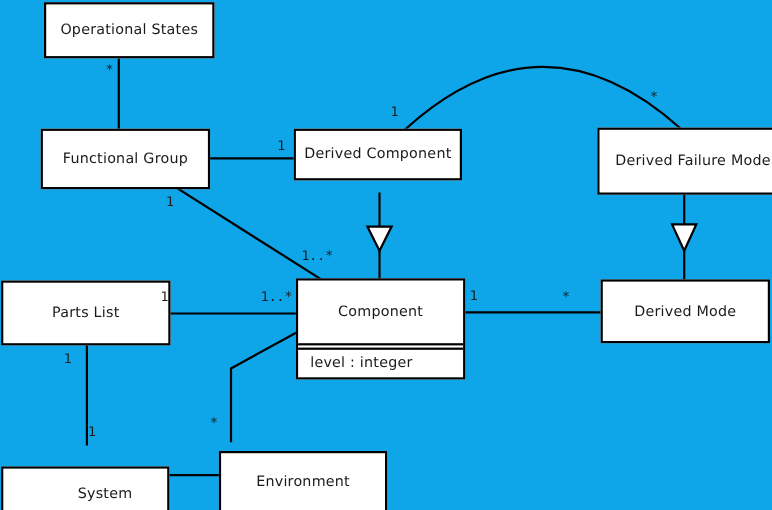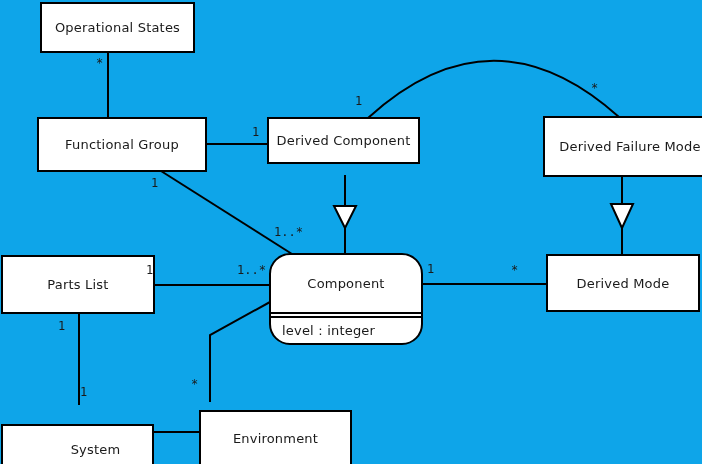--- a/index.html
+++ b/index.html
@@ -32,21 +32,20 @@
     justify-content: center;
     font-size: 13px;
     color: #1a1a1a;
     text-align: center;
     letter-spacing: 0.2px;
   }
   
   .uml-box.compartmented {
     display: block;
     padding: 0;
-    border-radius: 21px;
   }
   .uml-name-compartment {
     box-sizing: border-box;
     height: 59px;
     border-bottom: 2px solid #000000;
     display: flex;
     align-items: center;
     justify-content: center;
   }
   .uml-attr-compartment {
@@ -54,21 +53,21 @@
     margin-top: 2px;
     border-top: 2px solid #000000;
     height: 27px;
     display: flex;
     align-items: center;
     justify-content: flex-start;
     padding-left: 11px;
     font-size: 13px;
   }
   .box-operational-states { left: 40px;  top: 2px;   width: 155px; height: 51px; }
-  .box-functional-group   { left: 37px;  top: 117px; width: 170px; height: 55px; }
+  .box-functional-group   { left: 37px;  top: 117px; width: 154px; height: 55px; }
   .box-derived-component  { left: 267px; top: 117px; width: 153px; height: 47px; }
   .box-derived-failure-mode { left: 543px; top: 116px; width: 174px; height: 61px; }
   .box-parts-list         { left: 1px;   top: 255px; width: 154px; height: 59px; }
   .box-component          { left: 269px; top: 253px; width: 154px; height: 92px; }
   .box-failure-mode       { left: 546px; top: 254px; width: 154px; height: 58px; }
   .box-system             { left: 1px;   top: 424px; width: 153px; height: 51px; padding-left: 36px; }
   .box-environment        { left: 199px; top: 410px; width: 153px; height: 57px; }
 
   .mult-label {
     position: absolute;

